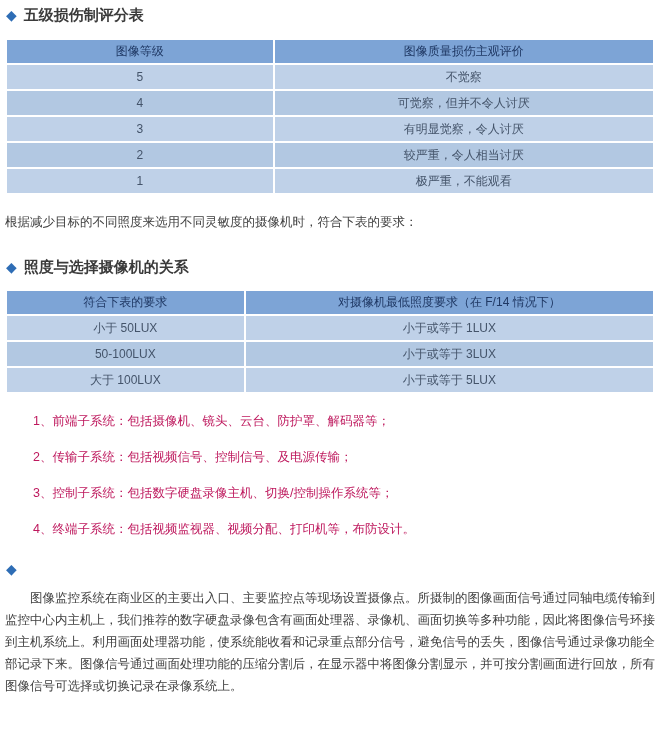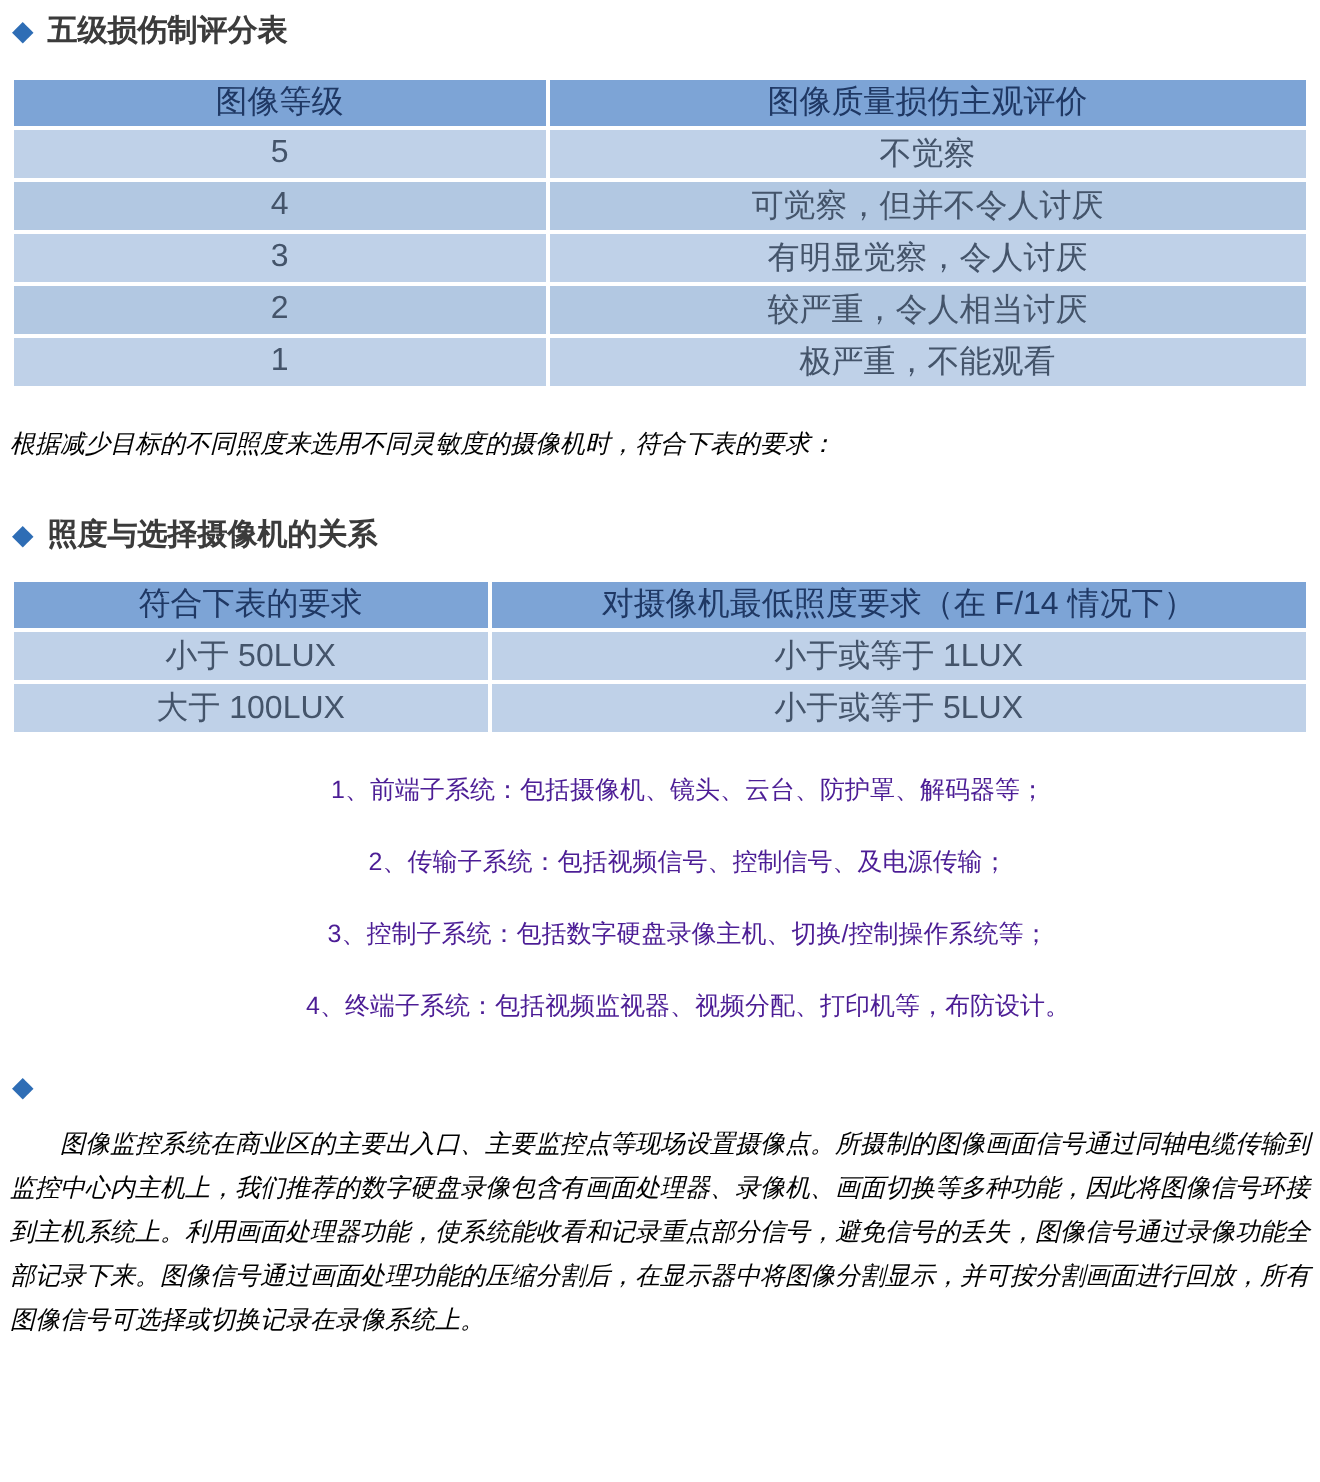--- a/index.html
+++ b/index.html
@@ -22,37 +22,37 @@
     transform:translateY(-1px);
   }
 
   
   table.dt{
     width:650px;border-collapse:separate;border-spacing:2px;
     background:#ffffff;table-layout:fixed;
   }
   table.dt td,table.dt th{
     text-align:center;vertical-align:middle;
-    font-size:16px;font-weight:normal;
+    font-size:12px;font-weight:normal;
     padding:0 4px;height:24px;
   }
   table.dt th{
     background:#7da4d6;color:#1f3864;height:23px;
   }
   table.dt td{color:#44546a;background:#bfd1e8;}
   table.dt tr.alt td{background:#b2c8e2;}
   .t1 .c1{width:40%;}
   .t2 .c1{width:35.5%;}
 
   .para{
-    font-size:12.5px;color:#000000;line-height:22px;margin:0;font-style:italic;
+    font-size:12.5px;color:#404040;line-height:22px;margin:0;
   }
   .indent{ text-indent:2em; }
   .list-item{
-    font-size:12.5px;color:#4c1d95;margin:0;padding-left:28px;text-align:center;
+    font-size:12.5px;color:#be185d;margin:0;padding-left:28px;
   }
 
   
   .mt-table1{margin-top:13px;}
   .mt-para1{margin-top:16px;}
   .mt-head2{margin-top:25px;}
   .mt-table2{margin-top:12px;}
   .mt-sysintro{margin-top:17px;}
   .mt-li{margin-top:19px;}
   .mt-head3{margin-top:25px;}
@@ -107,20 +107,24 @@
   <table class="dt t2 mt-table2">
     <tbody>
         <tr>
       <th class="c1">符合下表的要求</th>
       <th>对摄像机最低照度要求（在 F/14 情况下）</th>
     </tr>
     <tr>
       <td>小于 50LUX</td>
       <td>小于或等于 1LUX</td>
     </tr>
+    <tr class="alt">
+      <td>50-100LUX</td>
+      <td>小于或等于 3LUX</td>
+    </tr>
     <tr>
       <td>大于 100LUX</td>
       <td>小于或等于 5LUX</td>
     </tr>
   </tbody>
     </table>
 
 
   <p class="list-item mt-li">1、前端子系统：包括摄像机、镜头、云台、防护罩、解码器等；</p>
   <p class="list-item mt-li">2、传输子系统：包括视频信号、控制信号、及电源传输；</p>

